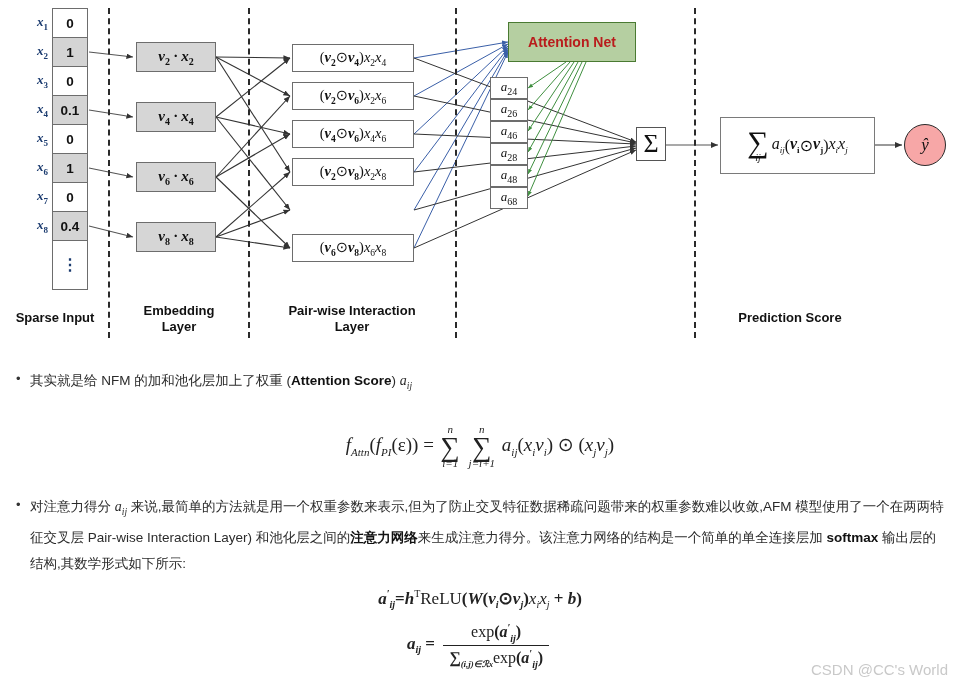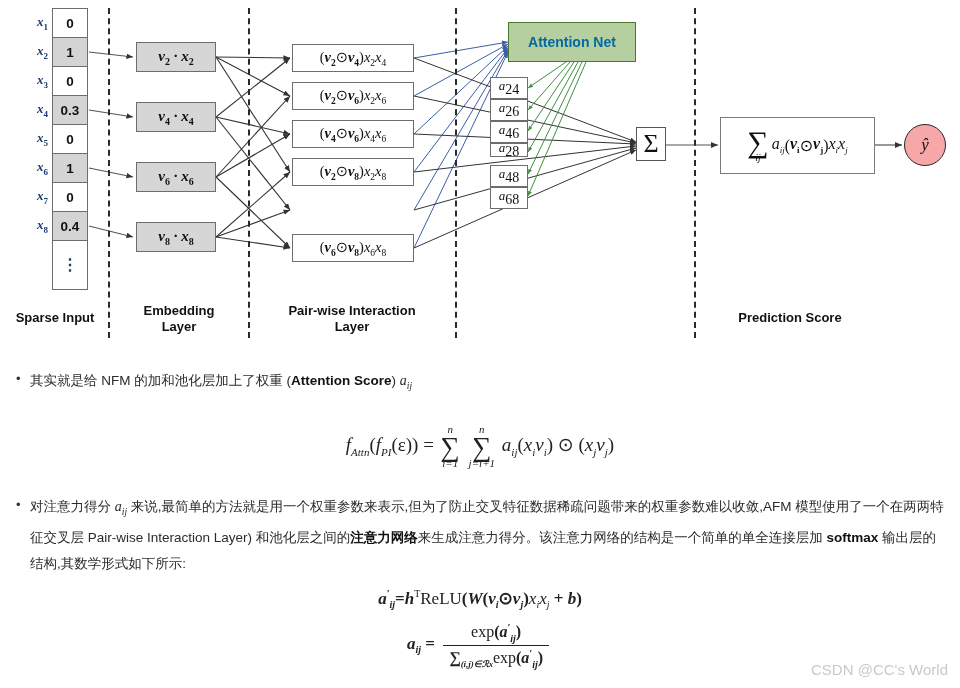--- a/index.html
+++ b/index.html
@@ -114,38 +114,38 @@
   .attn-net {
     position: absolute;
     background: #b5cfa1;
     border: 1.5px solid #4a7a32;
     box-sizing: border-box;
     display: flex;
     align-items: center;
     justify-content: center;
     font-size: 14px;
     font-weight: bold;
-    color: #0369a1;
+    color: #b91c1c;
   }
 
   
   .a-box {
     position: absolute;
     background: #ffffff;
     border: 1.5px solid #6d6d6d;
     box-sizing: border-box;
     display: flex;
     align-items: center;
     justify-content: center;
     font-family: "Liberation Serif", serif;
     font-style: italic;
     font-size: 13px;
     color: #111;
   }
-  .a-box sub { font-size: 14px; font-style: normal; }
+  .a-box sub { font-size: 10px; font-style: normal; }
 
   
   .sigma-box {
     position: absolute;
     background: #ffffff;
     border: 1.5px solid #555;
     box-sizing: border-box;
     display: flex;
     align-items: center;
     justify-content: center;
@@ -375,21 +375,21 @@
     <div class="sparse-cell filled-0" style="top:0px;">
         <span>0</span>
       </div>
     <div class="sparse-cell filled" style="top:29px;">
         <span>1</span>
       </div>
     <div class="sparse-cell" style="top:58px;">
         <span>0</span>
       </div>
     <div class="sparse-cell filled" style="top:87px;">
-        <span>0.3</span>
+        <span>0.1</span>
       </div>
     <div class="sparse-cell" style="top:116px;">
         <span>0</span>
       </div>
     <div class="sparse-cell filled" style="top:145px;">
         <span>1</span>
       </div>
     <div class="sparse-cell" style="top:174px;">
         <span>0</span>
       </div>
@@ -445,21 +445,21 @@
 
   <div class="a-box" style="left:490px; top:77px;  width:38px; height:22px;">
       <span>a<sub>24</sub></span>
     </div>
   <div class="a-box" style="left:490px; top:99px;  width:38px; height:22px;">
       <span>a<sub>26</sub></span>
     </div>
   <div class="a-box" style="left:490px; top:121px; width:38px; height:22px;">
       <span>a<sub>46</sub></span>
     </div>
-  <div class="a-box" style="left:490px; top:143px; width:38px; height:14px;">
+  <div class="a-box" style="left:490px; top:143px; width:38px; height:22px;">
       <span>a<sub>28</sub></span>
     </div>
   <div class="a-box" style="left:490px; top:165px; width:38px; height:22px;">
       <span>a<sub>48</sub></span>
     </div>
   <div class="a-box" style="left:490px; top:187px; width:38px; height:22px;">
       <span>a<sub>68</sub></span>
     </div>
 
   <div class="sigma-box" style="left:636px; top:127px; width:30px; height:34px;">

